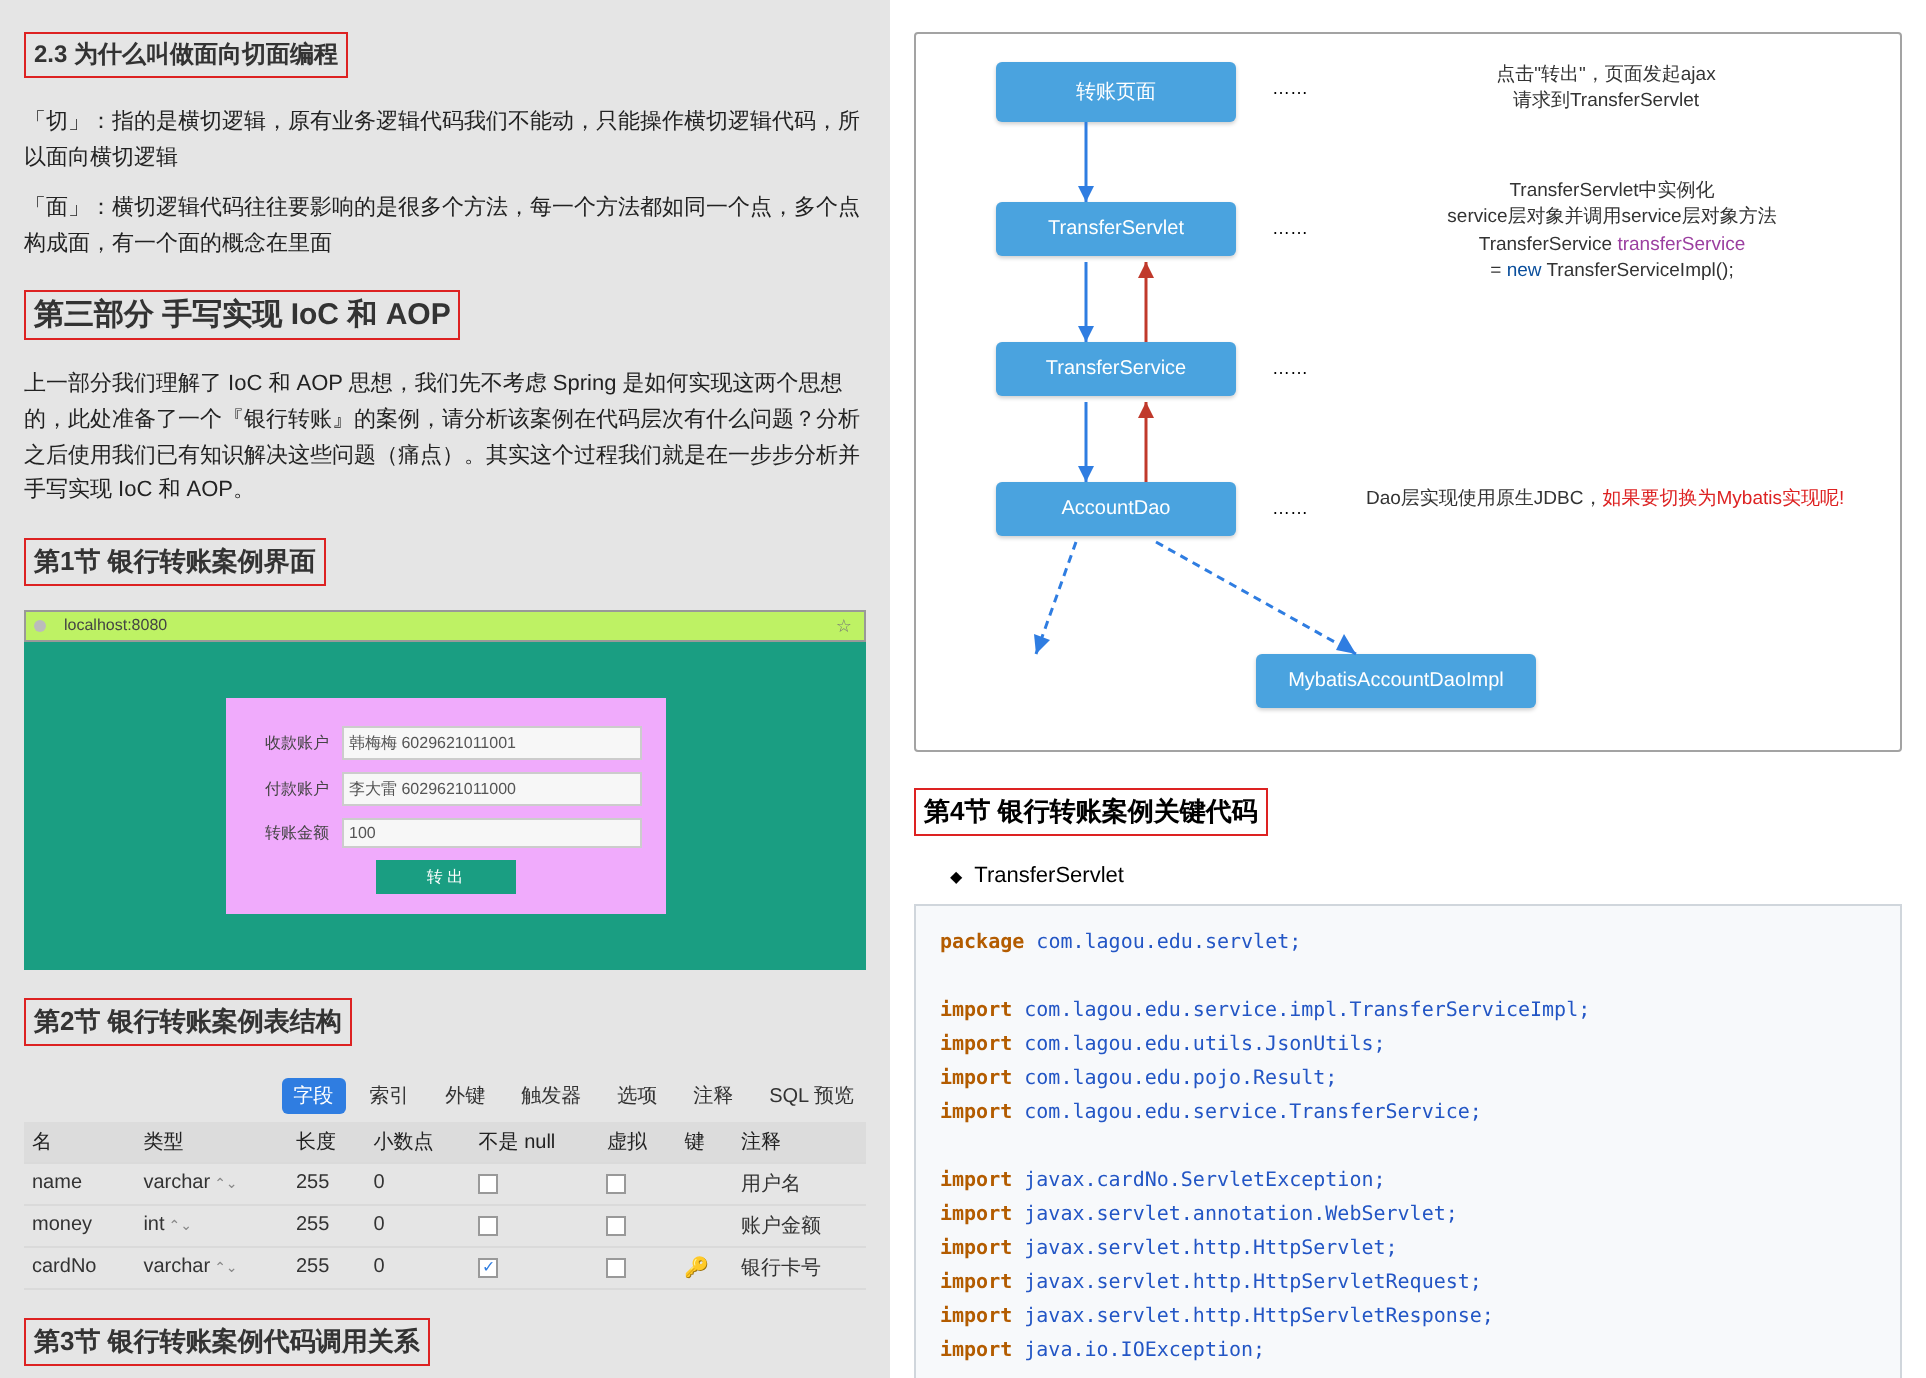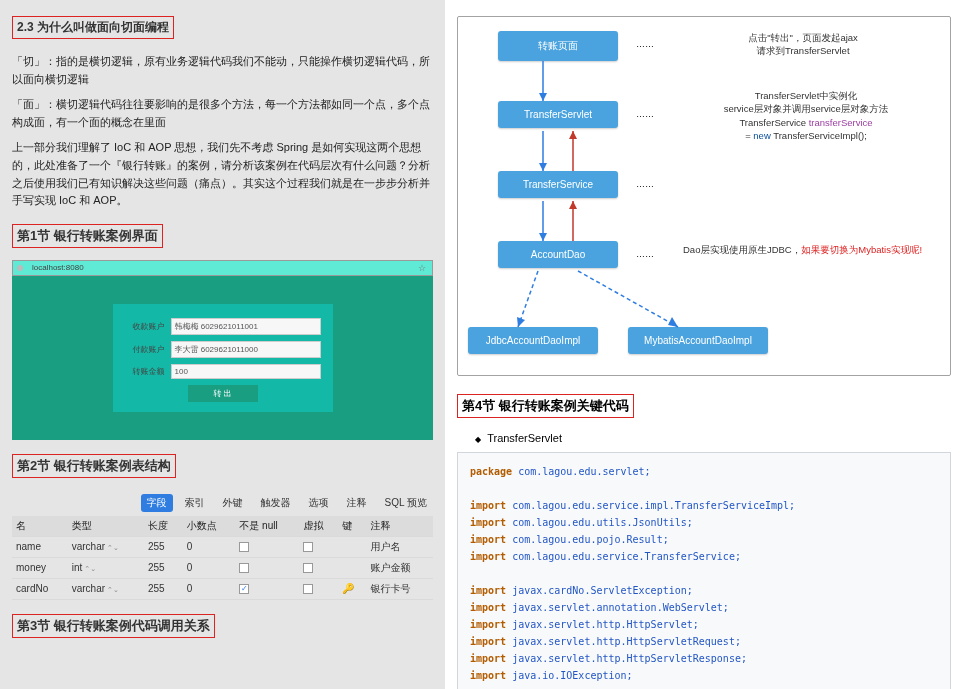--- a/index.html
+++ b/index.html
@@ -7,27 +7,27 @@
     .left-col { width: 445px; background: #e5e5e5; padding: 10px 12px; font-size: 11px; color: #333; }
     .right-col { width: 518px; background: #fff; padding: 10px 12px; font-size: 11px; position: relative; }
 
     .sec-title-box { border: 1.5px solid #d22; display: inline-block; padding: 2px 4px; margin: 6px 0; }
     .h23 { font-size: 12px; font-weight: bold; }
     .h2-part3 { font-size: 15px; font-weight: bold; }
     .h-section { font-size: 13px; font-weight: bold; }
 
     .para { margin: 8px 0; line-height: 1.6; color: #222; }
 
-    .browser-bar { background: #5eead4; height: 16px; border: 1px solid #999; margin-top: 6px; display: flex; align-items: center; padding: 0 4px; font-size: 8px; color: #444; position: relative; }
+    .browser-bar { background: #bef264; height: 16px; border: 1px solid #999; margin-top: 6px; display: flex; align-items: center; padding: 0 4px; font-size: 8px; color: #444; position: relative; }
     .browser-bar .dots { width: 6px; height: 6px; border-radius: 50%; background: #bbb; margin-right: 3px; }
     .browser-bar .url { margin-left: 6px; }
     .browser-bar .star { position: absolute; right: 6px; font-size: 9px; color: #777;}
 
     .demo-app { background: #1a9e82; padding: 28px 0; display: flex; justify-content: center; }
-    .demo-form { background: #14b8a6; width: 220px; padding: 14px 12px 10px 12px; font-size: 8px; color: #444; }
+    .demo-form { background: #f0abfc; width: 220px; padding: 14px 12px 10px 12px; font-size: 8px; color: #444; }
     .form-row { display: flex; align-items: center; margin-bottom: 6px; }
     .form-row .lbl { width: 40px; text-align: right; margin-right: 6px; }
     .form-row .val { flex: 1; border: 1px solid #ccc; padding: 2px 3px; font-size: 8px; color: #555; background: #f7f7f7; }
     .btn-submit { background: #1a9e82; color: #fff; text-align: center; padding: 3px 0; width: 70px; margin: 6px auto 0; font-size: 8px; }
 
     .tab-bar { display: flex; gap: 6px; margin-top: 10px; font-size: 10px; align-items: flex-start; }
     .tab-spacer { flex: 1; }
     .tab { padding: 2px 6px; color: #333; }
     .tab.active { background: #2f7de1; color: #fff; border-radius: 3px; }
 
@@ -60,20 +60,23 @@
 
 <div class="left-col">
 
   <div class="sec-title-box">
     <span class="h23">2.3 为什么叫做面向切面编程</span>
   </div>
 
   <p class="para">「切」：指的是横切逻辑，原有业务逻辑代码我们不能动，只能操作横切逻辑代码，所以面向横切逻辑</p>
   <p class="para">「面」：横切逻辑代码往往要影响的是很多个方法，每一个方法都如同一个点，多个点构成面，有一个面的概念在里面</p>
 
+  <div class="sec-title-box">
+    <span class="h2-part3">第三部分 手写实现 IoC 和 AOP</span>
+  </div>
 
   <p class="para">上一部分我们理解了 IoC 和 AOP 思想，我们先不考虑 Spring 是如何实现这两个思想的，此处准备了一个『银行转账』的案例，请分析该案例在代码层次有什么问题？分析之后使用我们已有知识解决这些问题（痛点）。其实这个过程我们就是在一步步分析并手写实现 IoC 和 AOP。</p>
 
   <div class="sec-title-box">
     <span class="h-section">第1节 银行转账案例界面</span>
   </div>
 
   <div class="browser-bar">
     <span class="dots"></span>
     <span class="url">localhost:8080</span>
@@ -166,21 +169,20 @@
 </div>
 
 <div class="right-col">
 
   <div class="diagram-frame">
 
     <div class="dnode" style="left:40px; top:14px; width:120px;">转账页面</div>
     <div class="dnode" style="left:40px; top:84px; width:120px;">TransferServlet</div>
     <div class="dnode" style="left:40px; top:154px; width:120px;">TransferService</div>
     <div class="dnode" style="left:40px; top:224px; width:120px;">AccountDao</div>
-    <div class="dnode" style="left:10px; top:310px; width:130px;">JdbcAccountDaoImpl</div>
     <div class="dnode" style="left:170px; top:310px; width:140px;">MybatisAccountDaoImpl</div>
 
     <span class="dots-sep" style="left:178px; top:22px;">……</span>
     <span class="dots-sep" style="left:178px; top:92px;">……</span>
     <span class="dots-sep" style="left:178px; top:162px;">……</span>
     <span class="dots-sep" style="left:178px; top:232px;">……</span>
 
     <div class="d-desc" style="left:230px; top:14px; text-align:center; width:230px;">
       <span>点击"转出"，页面发起ajax</span><br><span>请求到TransferServlet</span>
     </div>

